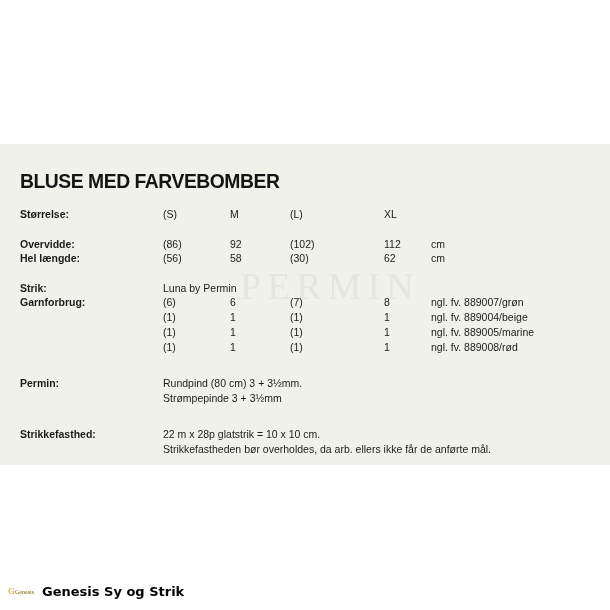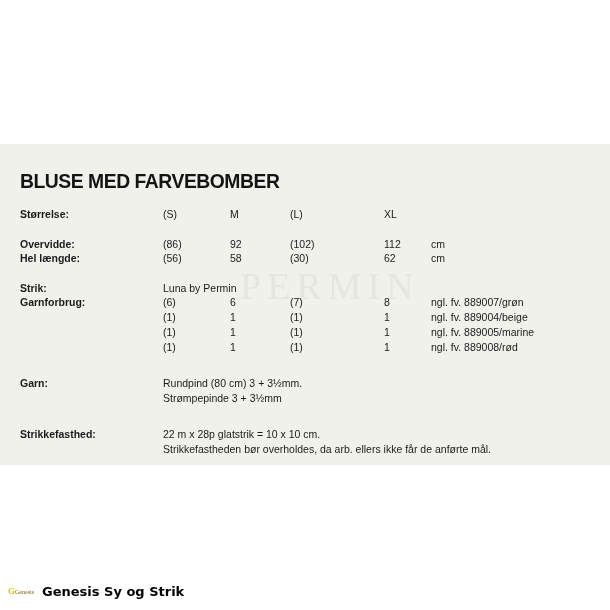--- a/index.html
+++ b/index.html
@@ -86,21 +86,21 @@
   </div>
   <div class="row" style="top:196px">
     <span class="c1">(1)</span>
     <span class="c2">1</span>
     <span class="c3">(1)</span>
     <span class="c4">1</span>
     <span class="c5">ngl. fv. 889008/rød</span>
   </div>
 
   <div class="row" style="top:232px">
-    <span class="lbl">Garn:</span>
+    <span class="lbl">Permin:</span>
     <span class="txt">Rundpind (80 cm) 3 + 3½mm.</span>
   </div>
   <div class="row" style="top:247px">
     <span class="txt">Strømpepinde 3 + 3½mm</span>
   </div>
 
   <div class="row" style="top:283px">
     <span class="lbl">Strikkefasthed:</span>
     <span class="txt">22 m x 28p glatstrik = 10 x 10 cm.</span>
   </div>

